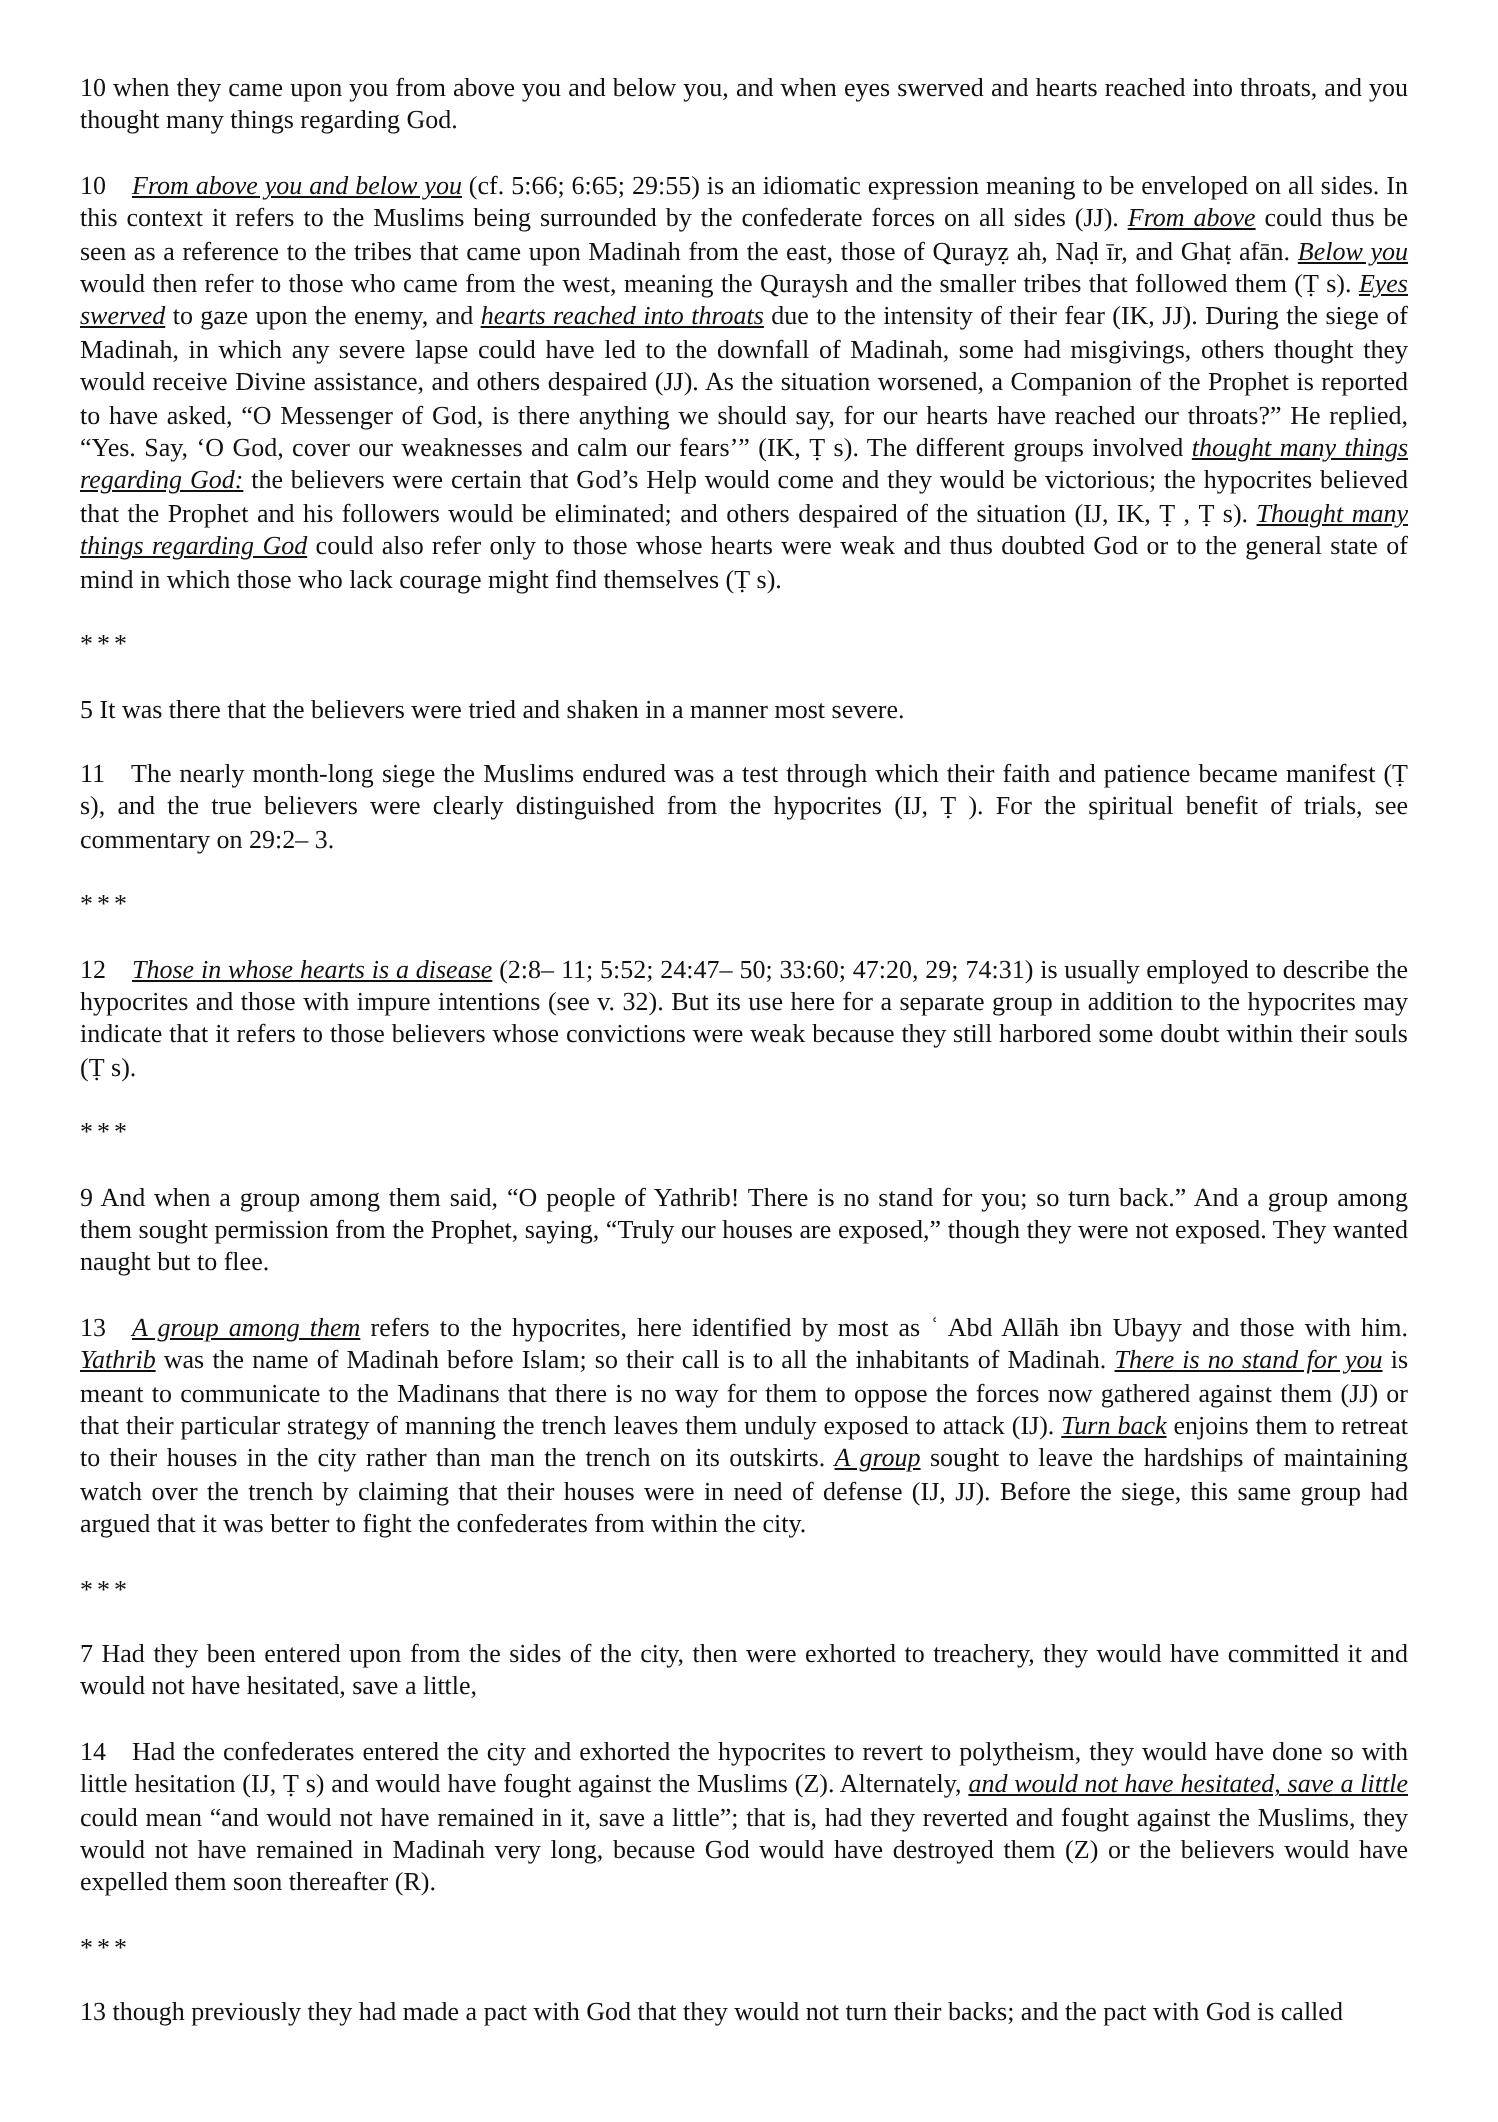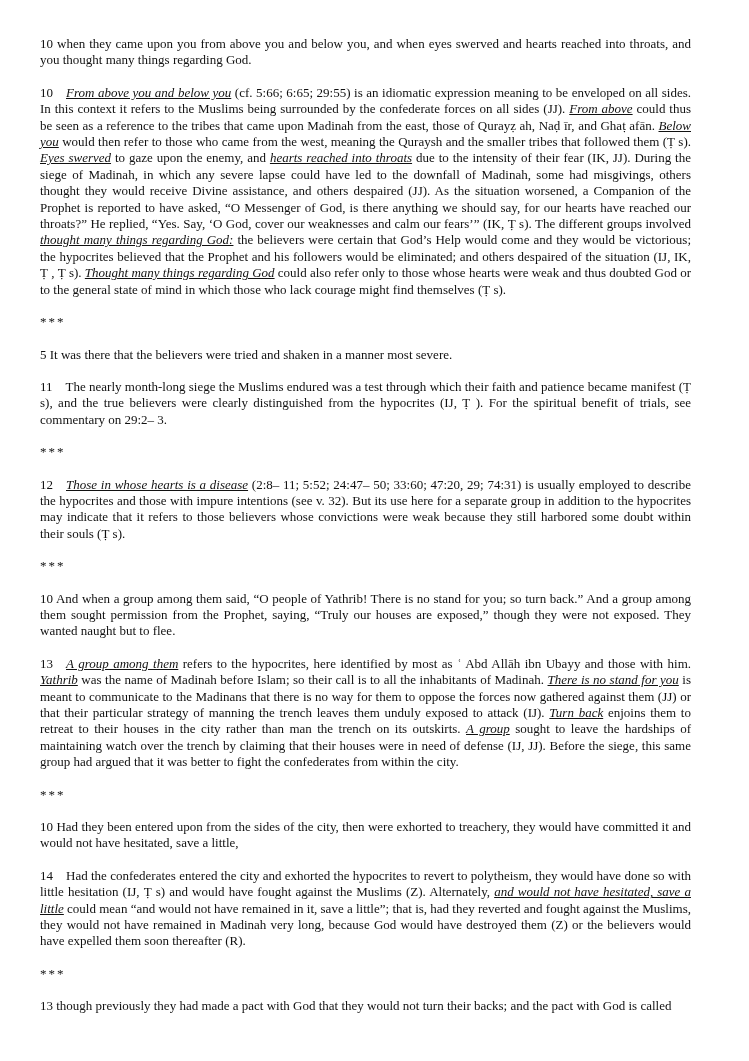--- a/index.html
+++ b/index.html
@@ -16,21 +16,21 @@
   .page {
     box-sizing: border-box;
     width: 749px;
     padding: 36px 41px 20px 40px;
     font-family: "Liberation Serif", "DejaVu Serif", serif;
     font-size: 13px;
     line-height: 16.4px;
     text-align: justify;
   }
   .page p {
-    margin: 0 17px 16px 0;
+    margin: 0 4px 16px 0;
   }
   p.separator {
     text-align: left;
     letter-spacing: 2px;
   }
   .it {
     font-style: italic;
     text-decoration: underline;
   }
 </style>
@@ -39,20 +39,20 @@
 
 <main class="page">
     <p class="verse"><span>10 when they came upon you from above you and below you, and when eyes swerved and hearts reached into throats, and you thought many things regarding God.</span></p>
     <p class="commentary"><span>10 </span><span class="it">From above you and below you</span><span> (cf. 5:66; 6:65; 29:55) is an idiomatic expression meaning to be enveloped on all sides. In this context it refers to the Muslims being surrounded by the confederate forces on all sides (JJ). </span><span class="it">From above</span><span> could thus be seen as a reference to the tribes that came upon Madinah from the east, those of Qurayẓ ah, Naḍ īr, and Ghaṭ afān. </span><span class="it">Below you</span><span> would then refer to those who came from the west, meaning the Quraysh and the smaller tribes that followed them (Ṭ s). </span><span class="it">Eyes swerved</span><span> to gaze upon the enemy, and </span><span class="it">hearts reached into throats</span><span> due to the intensity of their fear (IK, JJ). During the siege of Madinah, in which any severe lapse could have led to the downfall of Madinah, some had misgivings, others thought they would receive Divine assistance, and others despaired (JJ). As the situation worsened, a Companion of the Prophet is reported to have asked, “O Messenger of God, is there anything we should say, for our hearts have reached our throats?” He replied, “Yes. Say, ‘O God, cover our weaknesses and calm our fears’” (IK, Ṭ s). The different groups involved </span><span class="it">thought many things regarding God:</span><span> the believers were certain that God’s Help would come and they would be victorious; the hypocrites believed that the Prophet and his followers would be eliminated; and others despaired of the situation (IJ, IK, Ṭ , Ṭ s). </span><span class="it">Thought many things regarding God</span><span> could also refer only to those whose hearts were weak and thus doubted God or to the general state of mind in which those who lack courage might find themselves (Ṭ s).</span></p>
     <p class="separator"><span>***</span></p>
     <p class="verse"><span>5 It was there that the believers were tried and shaken in a manner most severe.</span></p>
     <p class="commentary"><span>11 The nearly month-long siege the Muslims endured was a test through which their faith and patience became manifest (Ṭ s), and the true believers were clearly distinguished from the hypocrites (IJ, Ṭ ). For the spiritual benefit of trials, see commentary on 29:2– 3.</span></p>
     <p class="separator"><span>***</span></p>
     <p class="commentary"><span>12 </span><span class="it">Those in whose hearts is a disease</span><span> (2:8– 11; 5:52; 24:47– 50; 33:60; 47:20, 29; 74:31) is usually employed to describe the hypocrites and those with impure intentions (see v. 32). But its use here for a separate group in addition to the hypocrites may indicate that it refers to those believers whose convictions were weak because they still harbored some doubt within their souls (Ṭ s).</span></p>
     <p class="separator"><span>***</span></p>
-    <p class="verse"><span>10 And when a group among them said, “O people of Yathrib! There is no stand for you; so turn back.” And a group among them sought permission from the Prophet, saying, “Truly our houses are exposed,” though they were not exposed. They wanted naught but to flee.</span></p>
+    <p class="verse"><span>9 And when a group among them said, “O people of Yathrib! There is no stand for you; so turn back.” And a group among them sought permission from the Prophet, saying, “Truly our houses are exposed,” though they were not exposed. They wanted naught but to flee.</span></p>
     <p class="commentary"><span>13 </span><span class="it">A group among them</span><span> refers to the hypocrites, here identified by most as ʿ Abd Allāh ibn Ubayy and those with him. </span><span class="it">Yathrib</span><span> was the name of Madinah before Islam; so their call is to all the inhabitants of Madinah. </span><span class="it">There is no stand for you</span><span> is meant to communicate to the Madinans that there is no way for them to oppose the forces now gathered against them (JJ) or that their particular strategy of manning the trench leaves them unduly exposed to attack (IJ). </span><span class="it">Turn back</span><span> enjoins them to retreat to their houses in the city rather than man the trench on its outskirts. </span><span class="it">A group</span><span> sought to leave the hardships of maintaining watch over the trench by claiming that their houses were in need of defense (IJ, JJ). Before the siege, this same group had argued that it was better to fight the confederates from within the city.</span></p>
     <p class="separator"><span>***</span></p>
-    <p class="verse"><span>10 Had they been entered upon from the sides of the city, then were exhorted to treachery, they would have committed it and would not have hesitated, save a little,</span></p>
+    <p class="verse"><span>7 Had they been entered upon from the sides of the city, then were exhorted to treachery, they would have committed it and would not have hesitated, save a little,</span></p>
     <p class="commentary"><span>14 Had the confederates entered the city and exhorted the hypocrites to revert to polytheism, they would have done so with little hesitation (IJ, Ṭ s) and would have fought against the Muslims (Z). Alternately, </span><span class="it">and would not have hesitated, save a little</span><span> could mean “and would not have remained in it, save a little”; that is, had they reverted and fought against the Muslims, they would not have remained in Madinah very long, because God would have destroyed them (Z) or the believers would have expelled them soon thereafter (R).</span></p>
     <p class="separator"><span>***</span></p>
     <p class="verse"><span>13 though previously they had made a pact with God that they would not turn their backs; and the pact with God is called</span></p>
   </main>
 
 </body></html>

